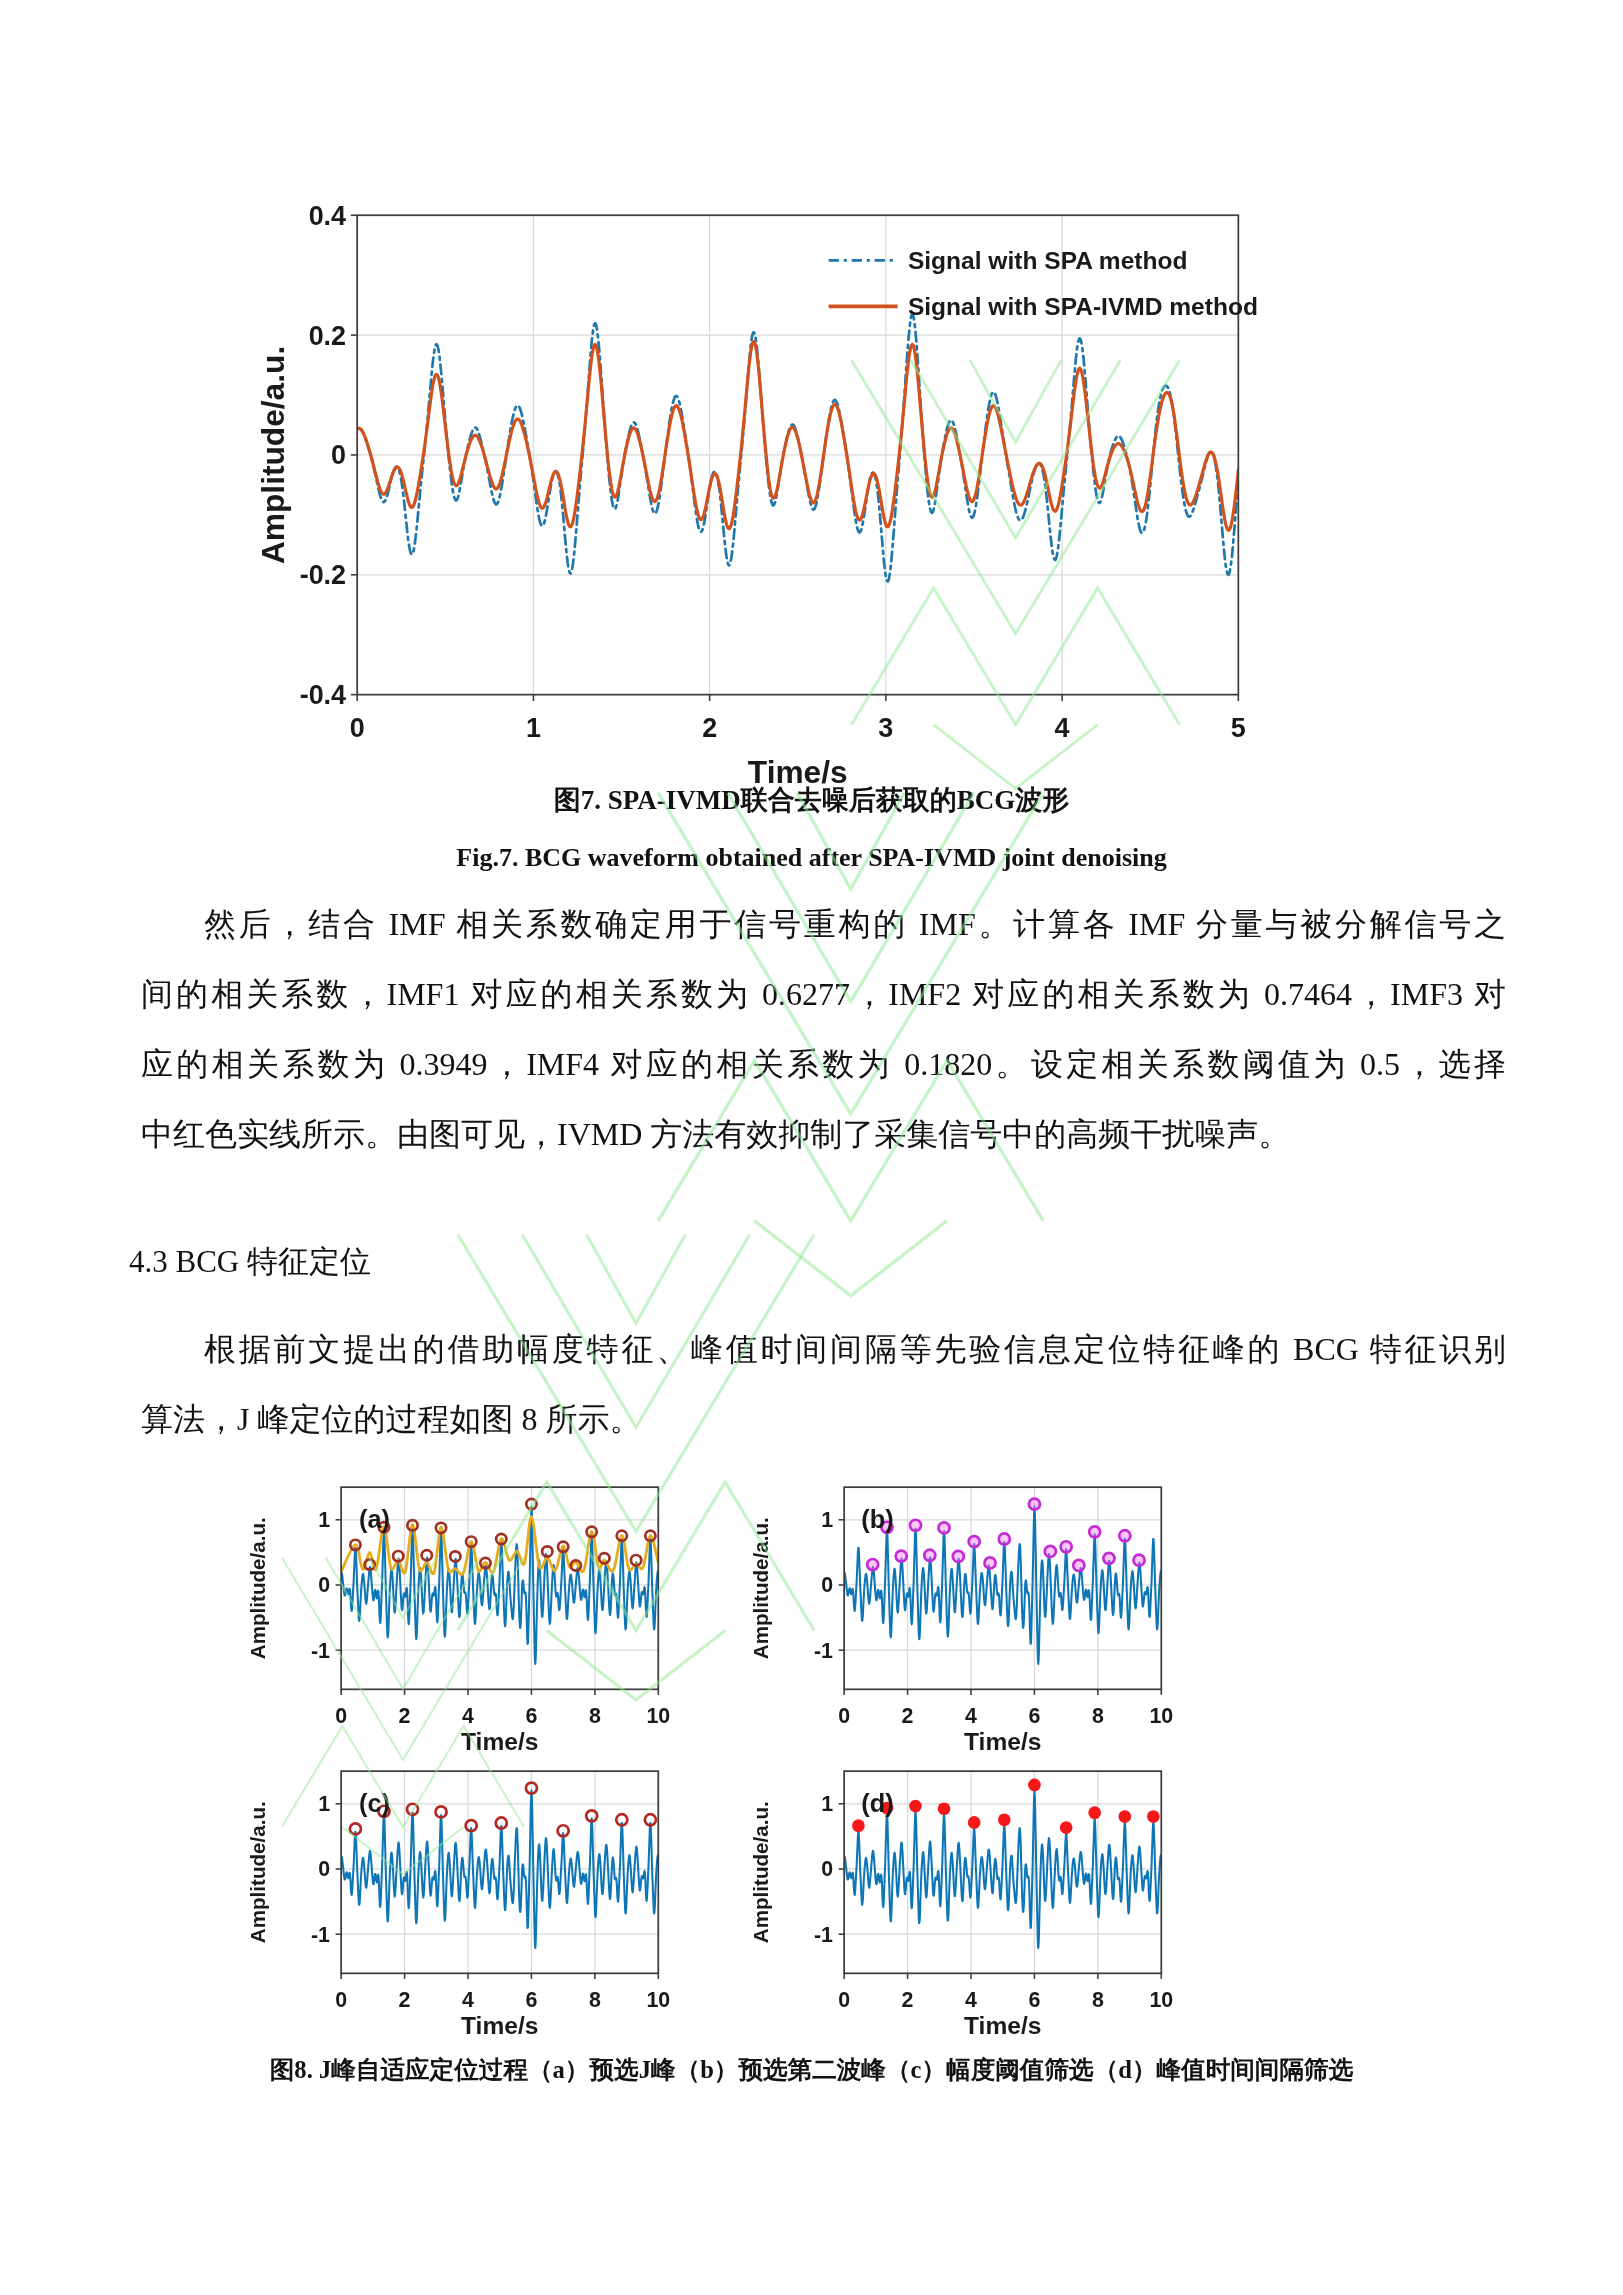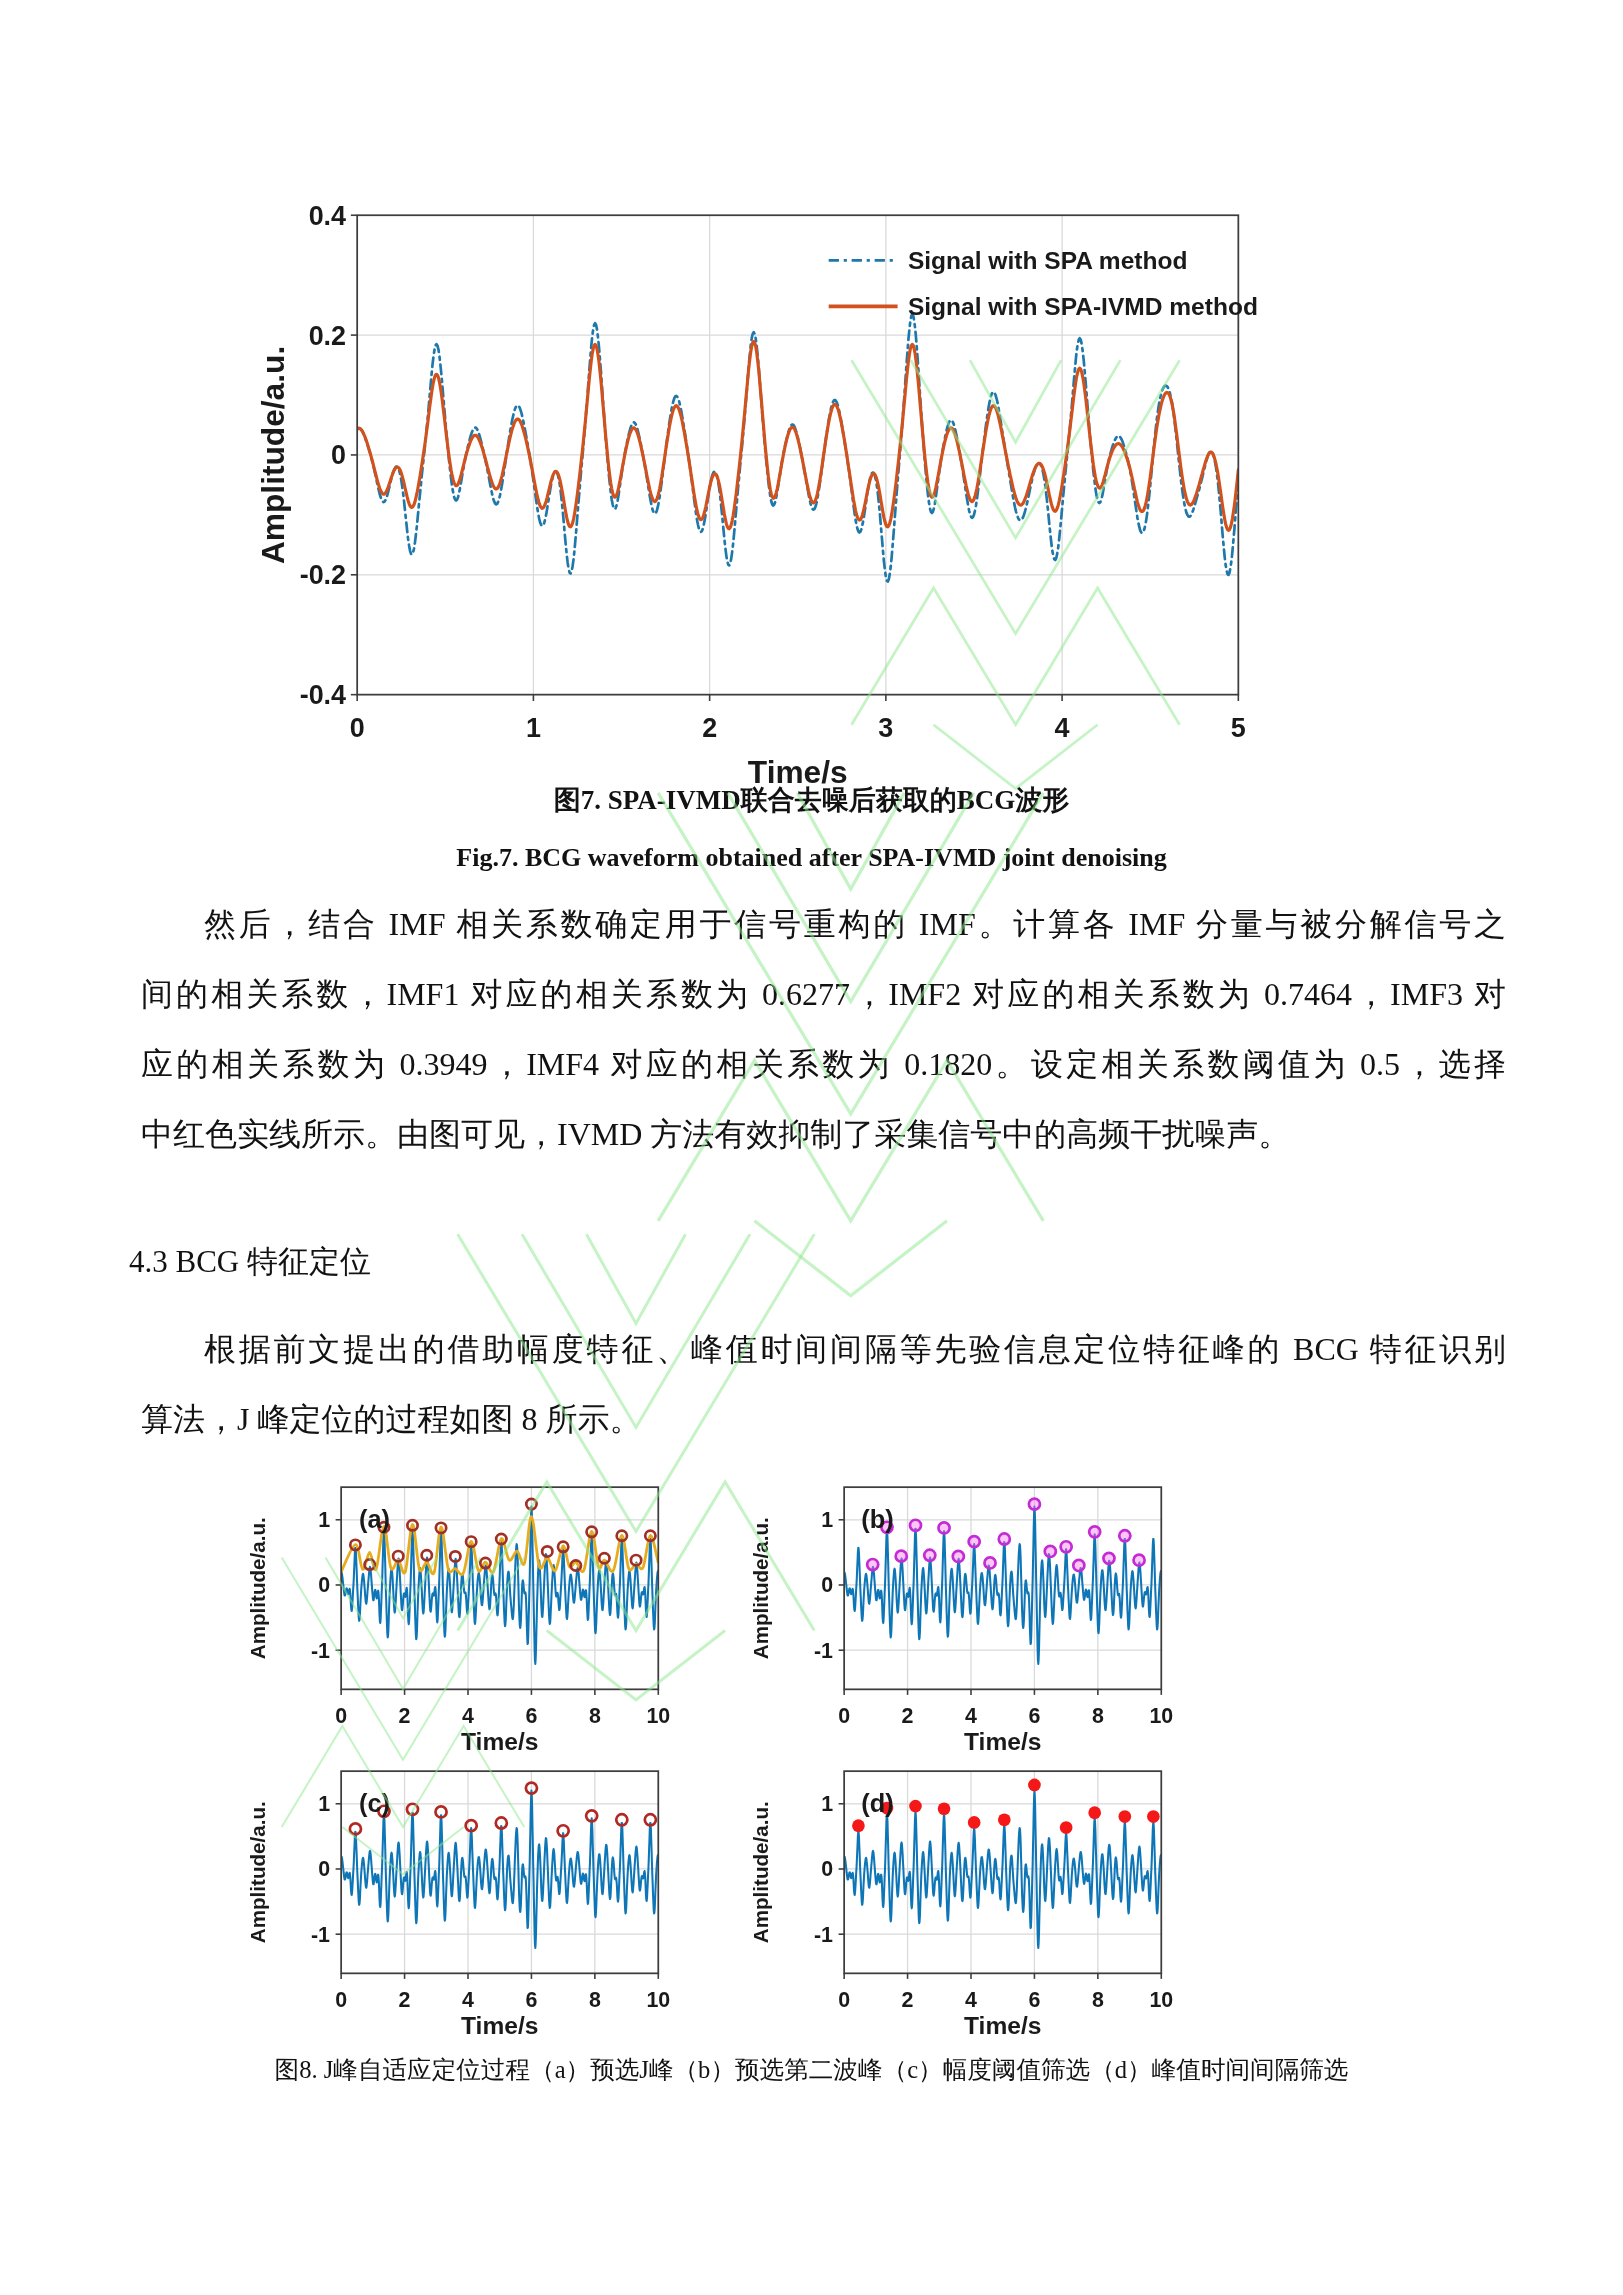--- a/index.html
+++ b/index.html
@@ -16,21 +16,21 @@
   .cap-cn{top:782px;font-size:27px;}
   .cap-en{top:843px;font-size:26px;}
   .para{position:absolute;left:141px;width:1365px;font-size:32px;line-height:70px;z-index:1;}
   #para1{top:889px;}
   #para2{top:1314px;}
   .tline{text-align:justify;text-align-last:justify;}
   .tline.last{text-align-last:left;font-family:Liberation Serif, serif;}
   .tline.indent{text-indent:63px;}
   .heading{position:absolute;left:129px;top:1241px;font-size:31px;font-weight:normal;z-index:1;}
   .fig8cap{position:absolute;left:0;top:2053px;width:100%;text-align:center;
-           font-size:24.6px;font-weight:normal;z-index:1;}
+           font-size:24.6px;font-weight:bold;z-index:1;}
   svg text{font-family:"Liberation Sans",sans-serif;font-weight:bold;fill:#1a1a1a;}
 </style>
 </head>
 <body>
 
 <div class="page">
   <svg class="watermark" id="wm" width="1623" height="2295" viewBox="0 0 2048 2896">
       <g transform="translate(1040 420) scale(1.15)" fill="none" stroke="#8ce98c" stroke-width="3" opacity="0.5">
     <path d="M30 30 L210 330 L390 30"></path>
     <path d="M95 30 L210 225 L325 30"></path>

